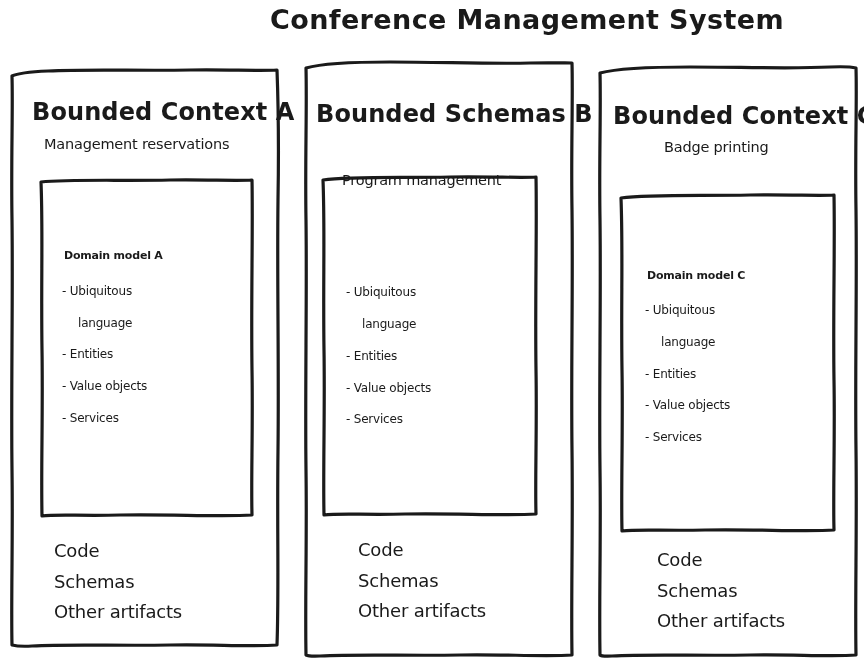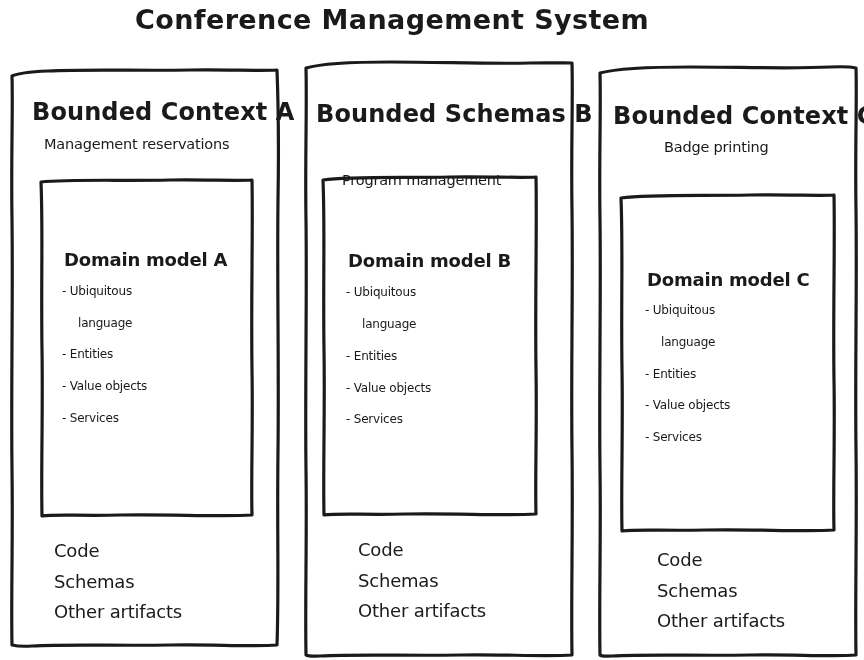--- a/index.html
+++ b/index.html
@@ -32,36 +32,36 @@
     position: absolute;
     white-space: pre;
     font-family: "DejaVu Sans", sans-serif;
     color: #1a1a1a;
     letter-spacing: -0.2px;
   }
   .diagram-title {
     font-size: 27px;
     font-weight: 600;
     letter-spacing: 0.4px;
-    text-align: center;
+    text-align: right;
     width: 784px;
     left: 0;
     top: 4px;
   }
   .ctx-title {
     font-size: 24px;
     font-weight: 700;
     letter-spacing: 0.1px;
   }
   .ctx-subtitle {
     font-size: 14.5px;
     font-weight: 500;
   }
   .model-title {
-    font-size: 18px;
+    font-size: 11px;
     font-weight: 700;
   }
   .model-item {
     font-size: 12px;
     font-weight: 400;
   }
   .artifact-line {
     font-size: 18px;
     font-weight: 500;
   }
@@ -121,21 +121,20 @@
   <div class="txt model-item col-a" style="left:62px; top:379px;">- Value objects</div>
   <div class="txt model-item col-a" style="left:62px; top:411px;">- Services</div>
 
   <div class="txt artifact-line col-a" style="left:54px; top:540px;">Code</div>
   <div class="txt artifact-line col-a" style="left:54px; top:571px;">Schemas</div>
   <div class="txt artifact-line col-a" style="left:54px; top:601px;">Other artifacts</div>
 
   <div class="txt ctx-title col-b" style="left:316px; top:100px;">Bounded Schemas B</div>
   <div class="txt ctx-subtitle col-b" style="left:342px; top:136px;margin-top:36px;">Program management</div>
 
-  <div class="txt model-title col-b" style="left:348px; top:250px;">Domain model B</div>
   <div class="txt model-item col-b" style="left:346px; top:285px;">- Ubiquitous</div>
   <div class="txt model-item col-b" style="left:362px; top:317px;">language</div>
   <div class="txt model-item col-b" style="left:346px; top:349px;">- Entities</div>
   <div class="txt model-item col-b" style="left:346px; top:381px;">- Value objects</div>
   <div class="txt model-item col-b" style="left:346px; top:412px;">- Services</div>
 
   <div class="txt artifact-line col-b" style="left:358px; top:539px;">Code</div>
   <div class="txt artifact-line col-b" style="left:358px; top:570px;">Schemas</div>
   <div class="txt artifact-line col-b" style="left:358px; top:600px;">Other artifacts</div>
 

